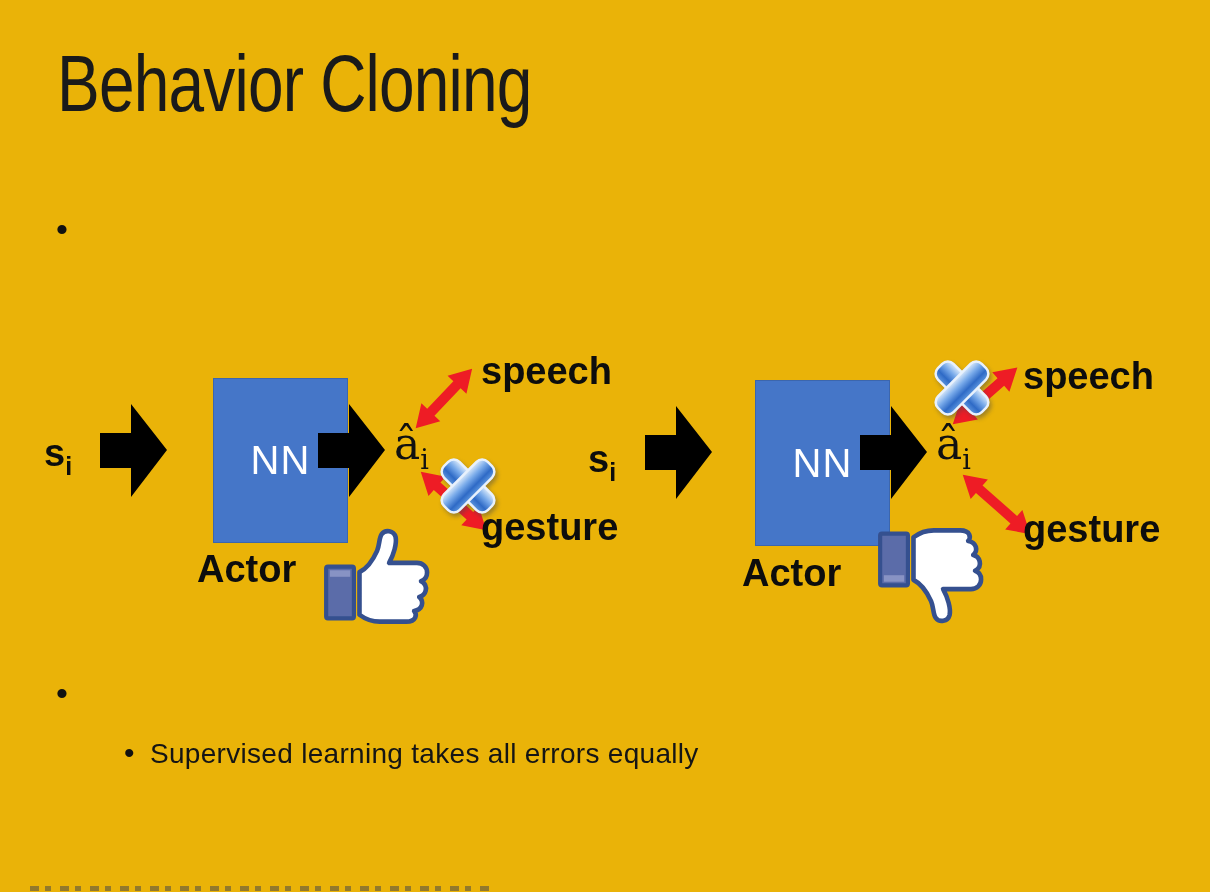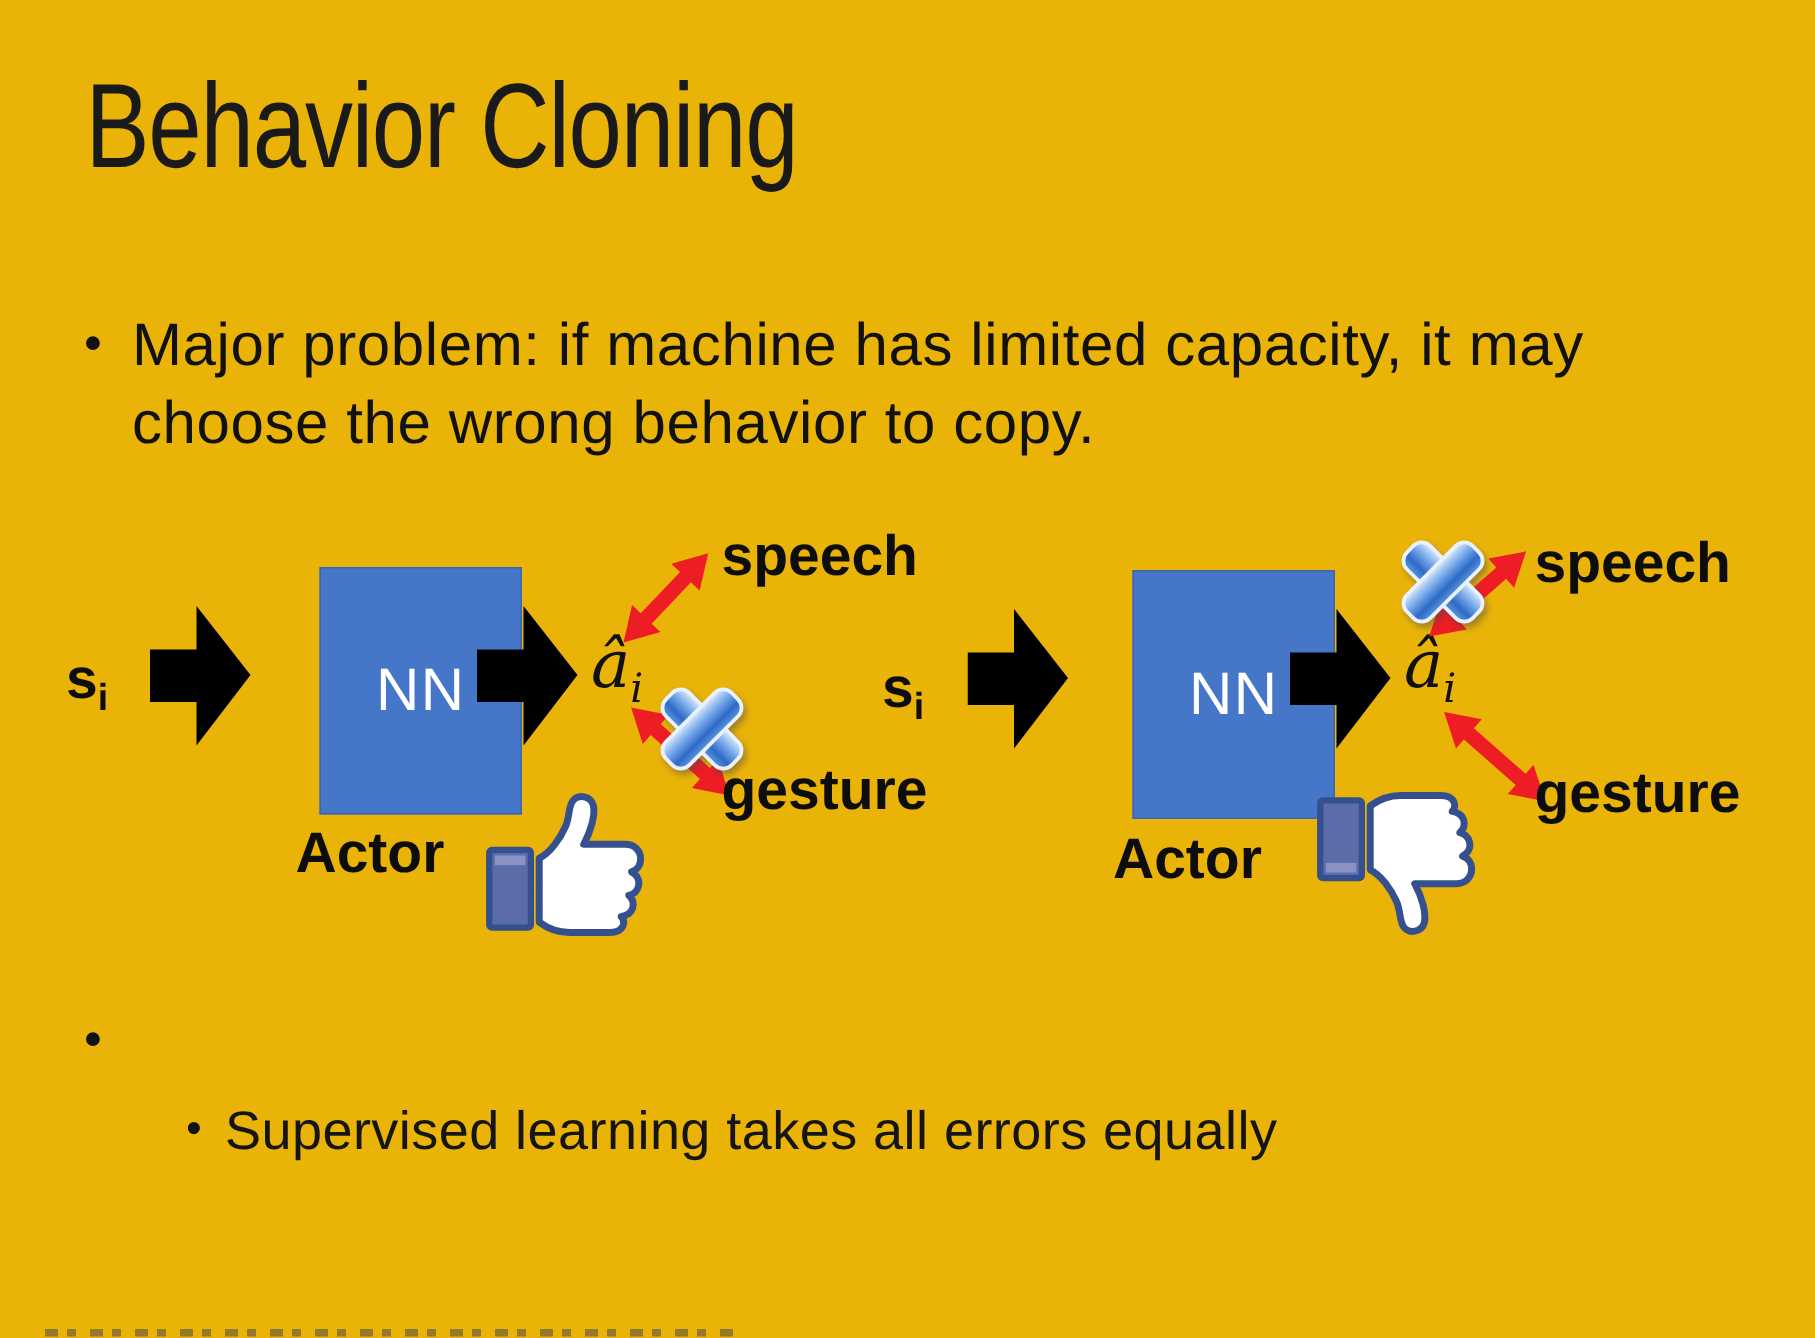--- a/index.html
+++ b/index.html
@@ -5,43 +5,42 @@
   html,body{margin:0;padding:0;background:#fff;}
   .slide{position:relative;width:1210px;height:892px;background:#eab308;overflow:hidden;
          font-family:"Liberation Sans",sans-serif;color:#151515;}
   .abs{position:absolute;}
   .title{left:57px;top:40px;font-size:80px;line-height:1.1;font-weight:400;color:#1a1a1a;
          transform:scaleX(0.80);transform-origin:0 0;white-space:nowrap;letter-spacing:-1px;}
   .bullet-main{font-size:40px;line-height:52px;letter-spacing:.4px;color:#111;}
   .bdot{position:absolute;font-size:34px;color:#111;}
   .b1{left:88px;top:204px;width:1000px;}
   .b2{left:87px;top:668px;white-space:nowrap;}
-  .bsub{left:150px;top:731px;font-size:36px;line-height:46px;letter-spacing:.3px;white-space:nowrap;}
+  .bsub{left:150px;top:731px;font-size:28px;line-height:46px;letter-spacing:.3px;white-space:nowrap;}
   .lbl{font-size:38px;line-height:1.15;color:#0d0d0d;white-space:nowrap;font-weight:bold;}
   .sub-i{font-size:25px;}
   .nnbox{background:#4576C8;border:1px solid #3c66ad;display:flex;align-items:center;justify-content:center;margin-left:36px;}
   .nnbox span{color:#fff;font-size:40px;letter-spacing:1px;}
-  .ahat{font-family:"DejaVu Serif","Liberation Serif",serif;font-style:italic;font-size:44px;color:#111;white-space:nowrap;}
+  .ahat{font-family:"DejaVu Serif","Liberation Serif",serif;font-size:44px;color:#111;white-space:nowrap;}
   .ahat .sub-i{font-size:27px;}
   .redarrow{overflow:visible;}
   .xicon{filter:drop-shadow(2px 3px 2px rgba(70,70,70,.45));}
   .thumb{width:112px;height:100px;}
   .flipv{transform:scaleY(-1);}
   .clipped-strip{left:30px;top:886px;width:462px;height:5px;opacity:.55;
     background:repeating-linear-gradient(90deg,#4a4a4a 0 9px,transparent 9px 15px,#4a4a4a 15px 21px,transparent 21px 30px);}
 </style>
 </head>
 <body>
 
 <div class="slide">
 
   <div class="abs title">Behavior Cloning</div>
 
   <div class="abs bdot" style="left:56px;top:210px;">•</div>
-  <div class="abs bullet-main b1">Major problem: if machine has limited capacity, it may choose the wrong behavior to copy.</div>
 
   <div>
 
     <div class="abs lbl" style="left:44px;top:432px;">
       <span>s</span><sub class="sub-i">i</sub>
     </div>
 
     <svg class="abs" style="left:100px;top:403px;" width="68" height="95">
       <polygon points="0,30 31,30 31,1 67,47 31,94 31,65 0,65" fill="#000"></polygon>
     </svg>

